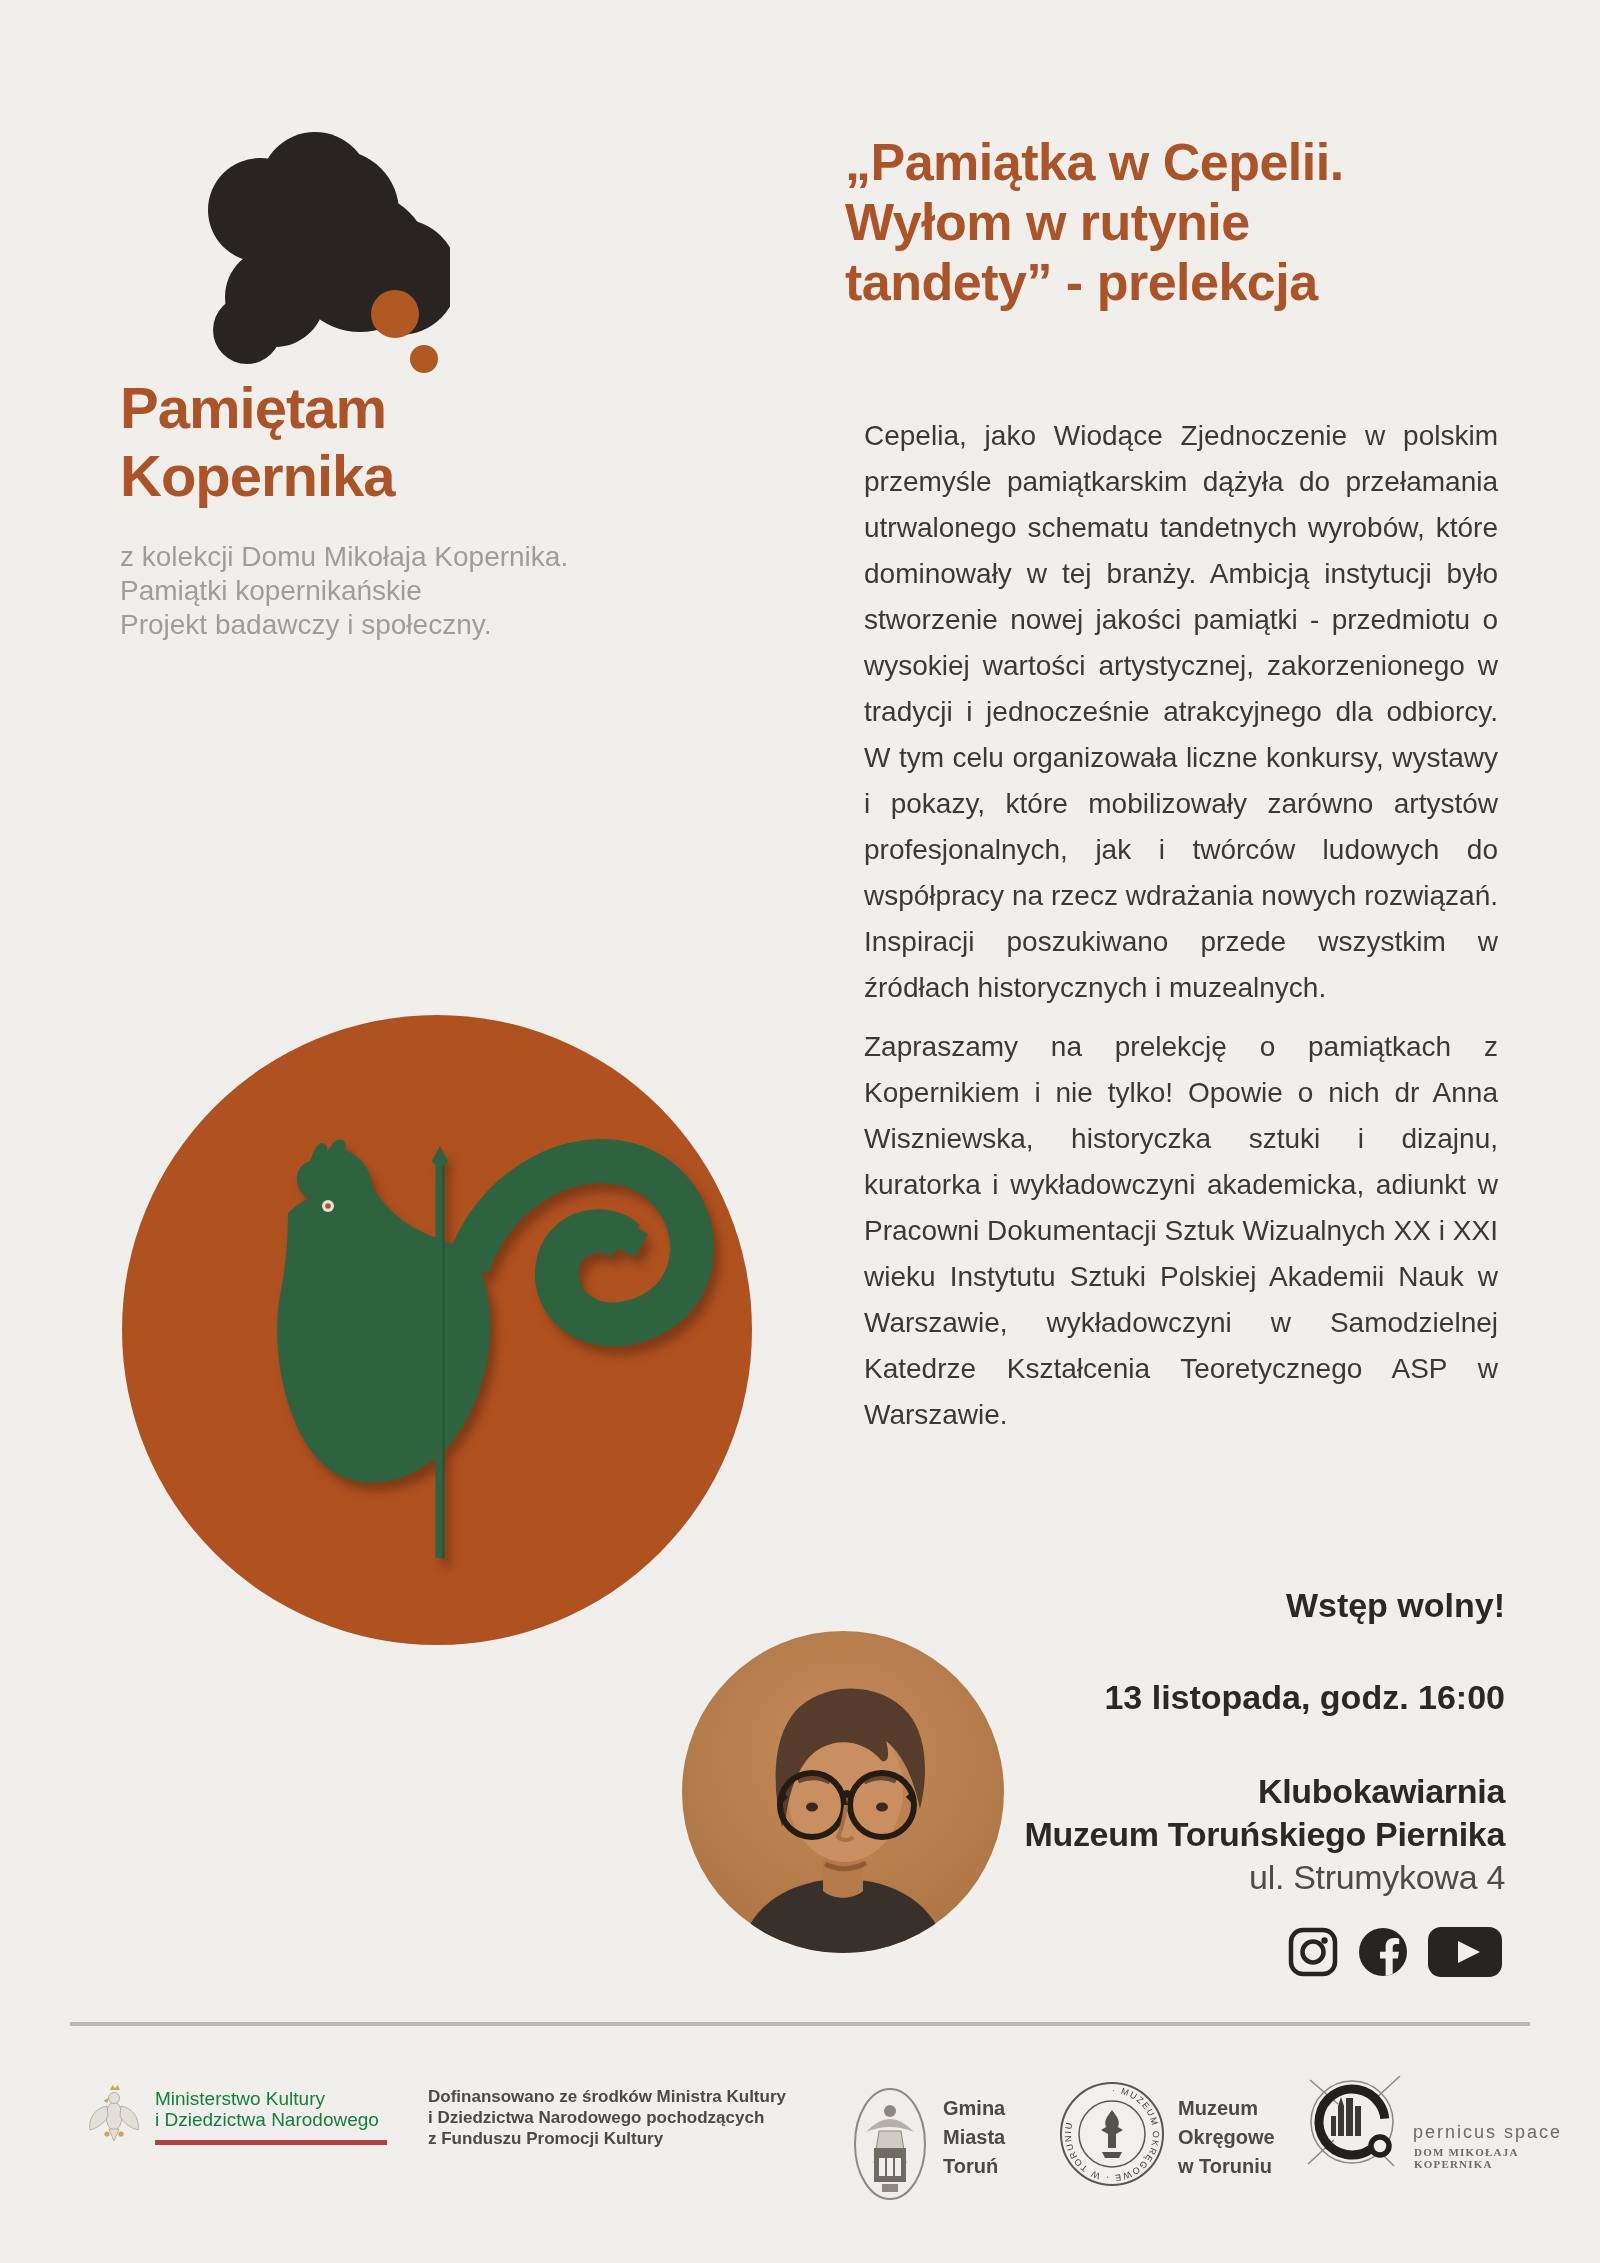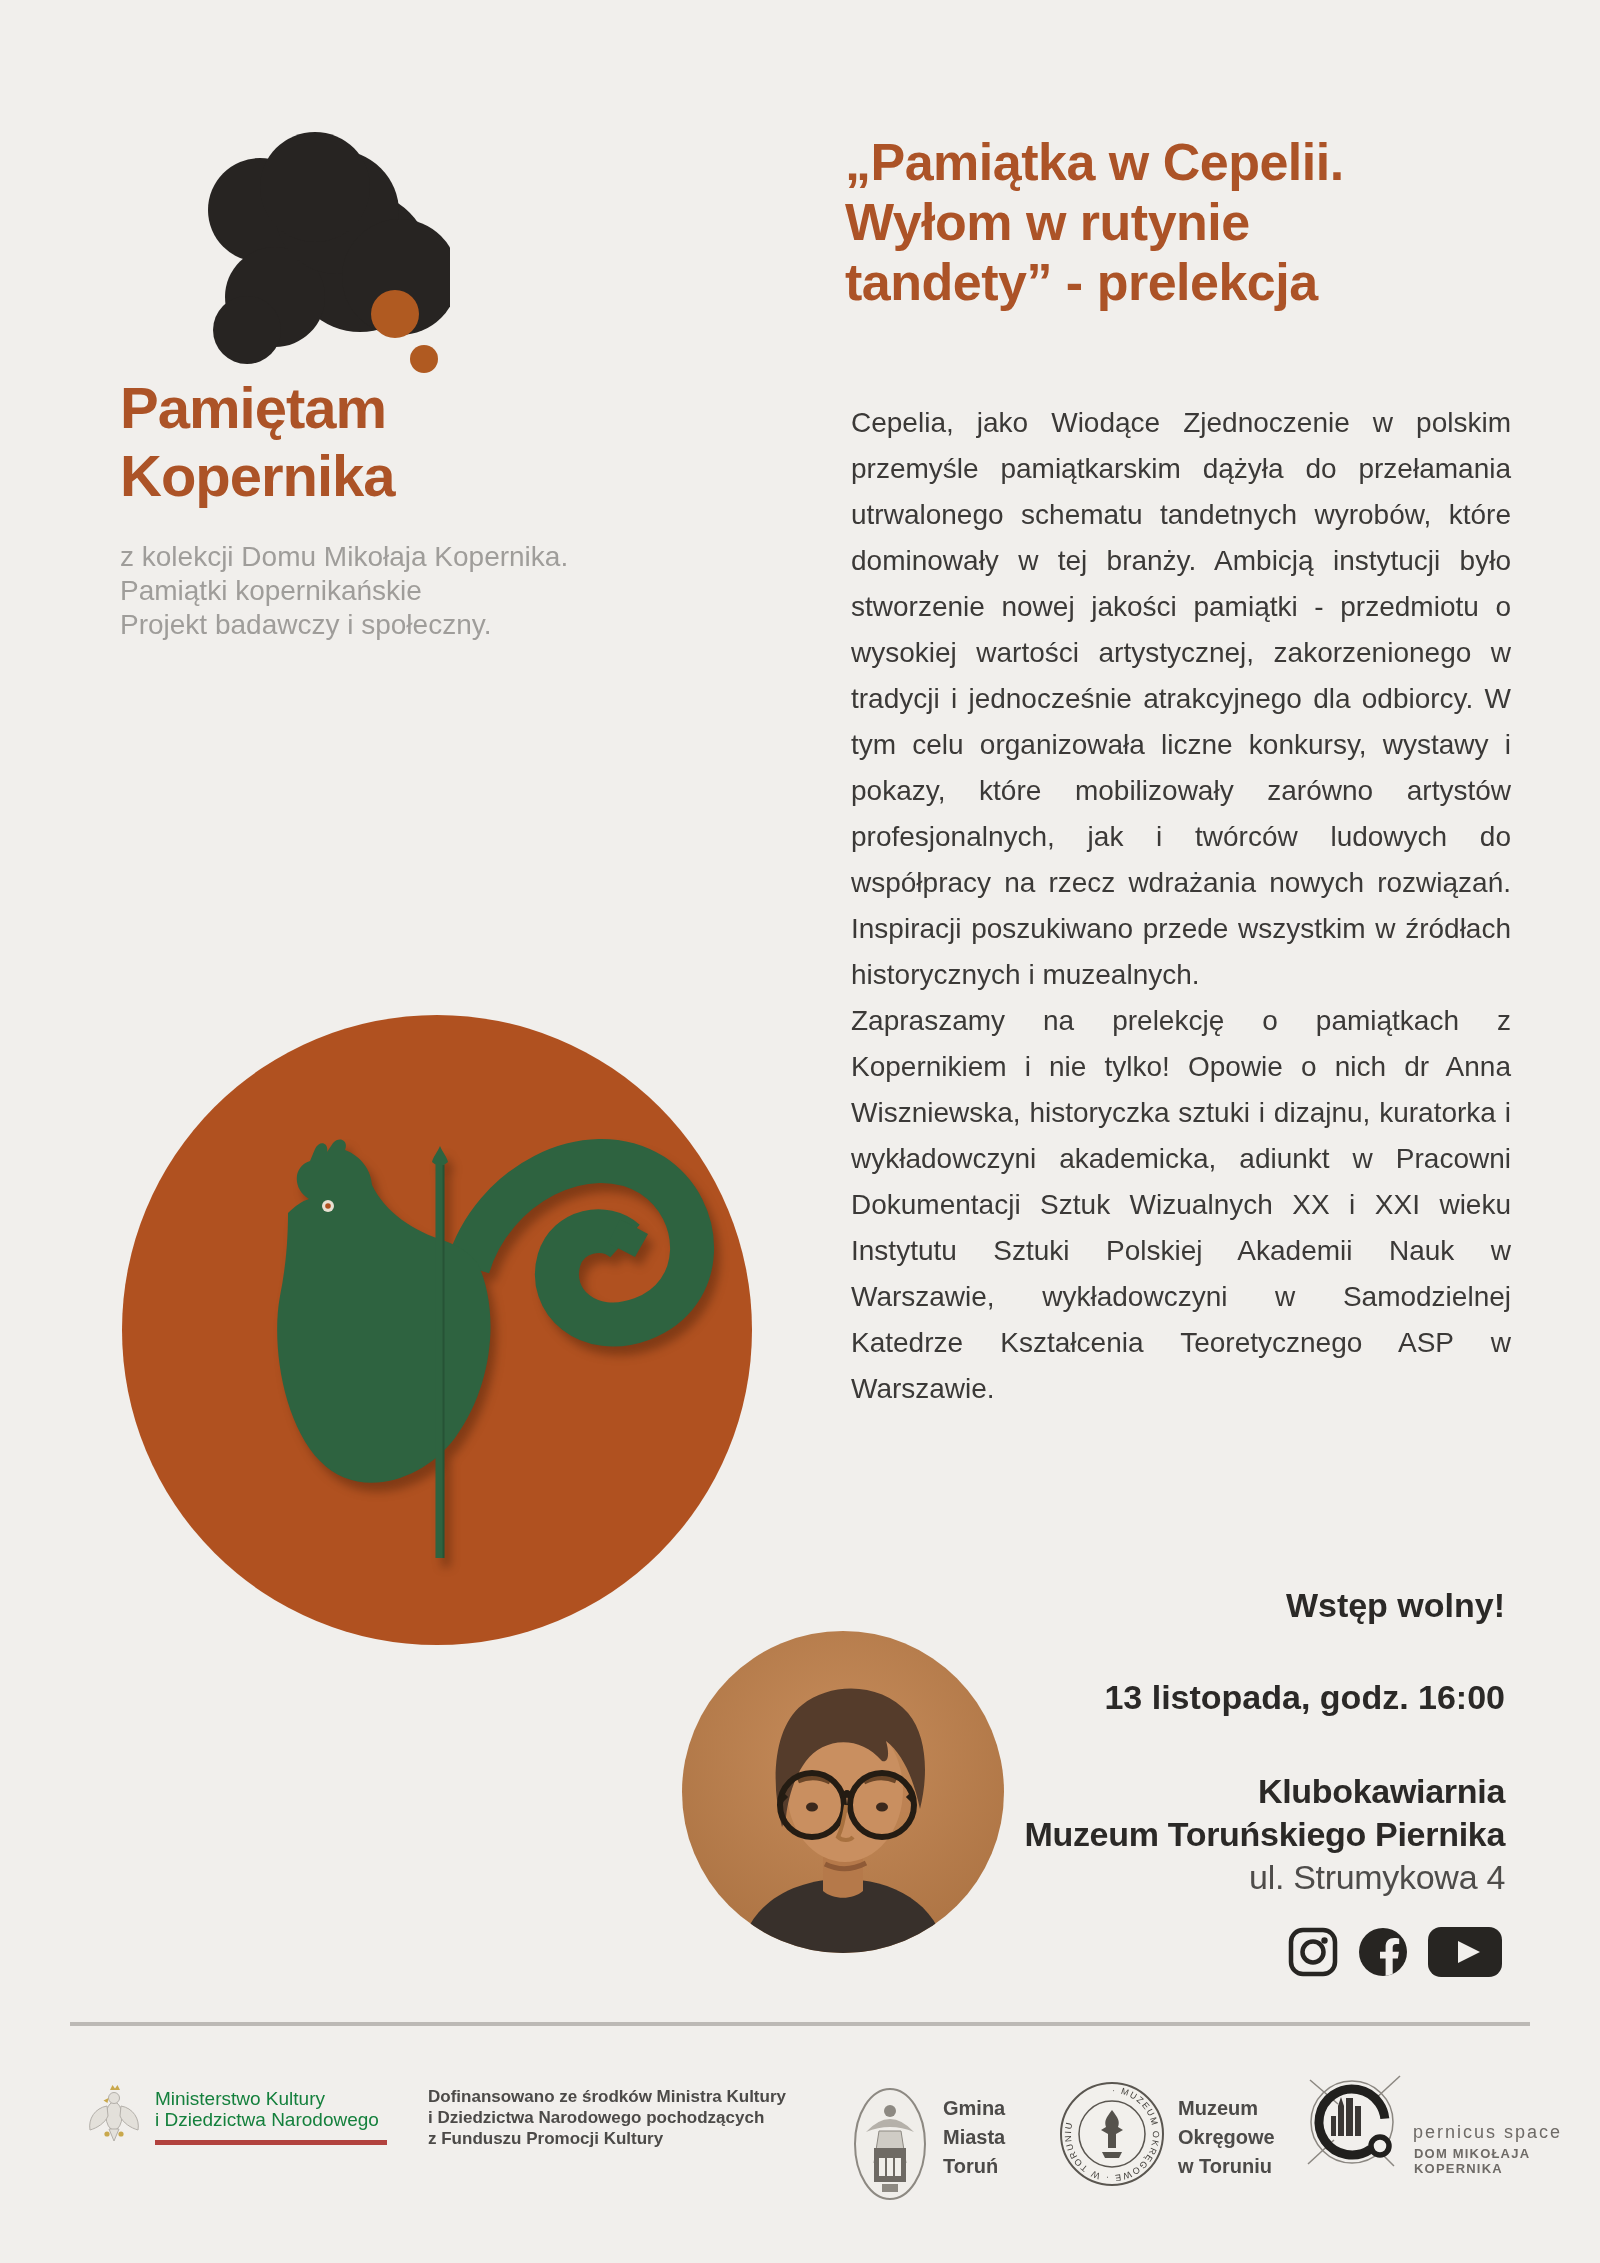--- a/index.html
+++ b/index.html
@@ -14,39 +14,39 @@
   .abs{position:absolute;}
 
   
   .brand-name{left:120px;top:374px;font-size:58px;line-height:68px;font-weight:bold;color:var(--accent_rust);letter-spacing:-1px;}
   .brand-tagline{left:120px;top:540px;font-size:28px;line-height:34px;color:var(--tagline_gray);}
 
   
   .event-title{left:845px;top:132px;width:680px;font-size:52px;line-height:60px;font-weight:bold;color:var(--accent_rust);letter-spacing:-0.5px;}
   .event-title div{white-space:nowrap;}
   .event-body{left:851px;top:400px;width:660px;font-size:28px;line-height:46px;color:var(--text_dark);}
-  .event-body p{margin:0;text-align:justify;}
+  .event-body p{margin:13px;text-align:justify;}
   .admission{left:845px;top:1586px;width:660px;text-align:right;font-size:34px;font-weight:bold;color:var(--heading_dark);}
   .datetime{left:845px;top:1678px;width:660px;text-align:right;font-size:34px;font-weight:bold;color:var(--heading_dark);}
   .venue{left:845px;top:1770px;width:660px;text-align:right;font-size:34px;line-height:43px;font-weight:bold;color:var(--heading_dark);letter-spacing:-0.3px;}
   .venue .light{font-weight:normal;color:#4e4c4a;}
 
   
   .social{right:98px;top:1926px;display:flex;align-items:center;gap:21px;}
 
   
   .divider{left:70px;top:2022px;width:1460px;height:4px;background:var(--divider_gray);}
   .ministry-name{left:155px;top:2088px;font-size:19px;line-height:21px;color:#15803d;}
   .ministry-underline{left:155px;top:2140px;width:232px;height:5px;background:var(--ministry_red);}
   .funding{left:428px;top:2086px;font-size:17px;line-height:21px;font-weight:bold;color:var(--footer_text);}
   .partner-label{font-size:20px;line-height:29px;font-weight:600;color:var(--footer_text);}
   .gmina-label{left:943px;top:2094px;}
   .muzeum-label{left:1178px;top:2094px;}
   .copernicus-name{left:1413px;top:2122px;font-size:18px;letter-spacing:2px;color:#6e6a66;}
-  .copernicus-sub{left:1414px;top:2146px;font-size:13px;letter-spacing:1.2px;font-weight:bold;color:#6e6a66;}
+  .copernicus-sub{left:1414px;top:2146px;font-size:11px;letter-spacing:1.2px;font-weight:bold;color:#6e6a66;font-family:Liberation Serif, serif;}
 </style>
 </head>
 <body>
 
 <div class="poster">
 
   <svg class="abs" style="left:110px;top:92px;" width="340" height="300" viewBox="0 0 340 300">
     <g fill="#272422">
       <circle cx="250" cy="170" r="70"></circle>
       <circle cx="150" cy="118" r="52"></circle>

